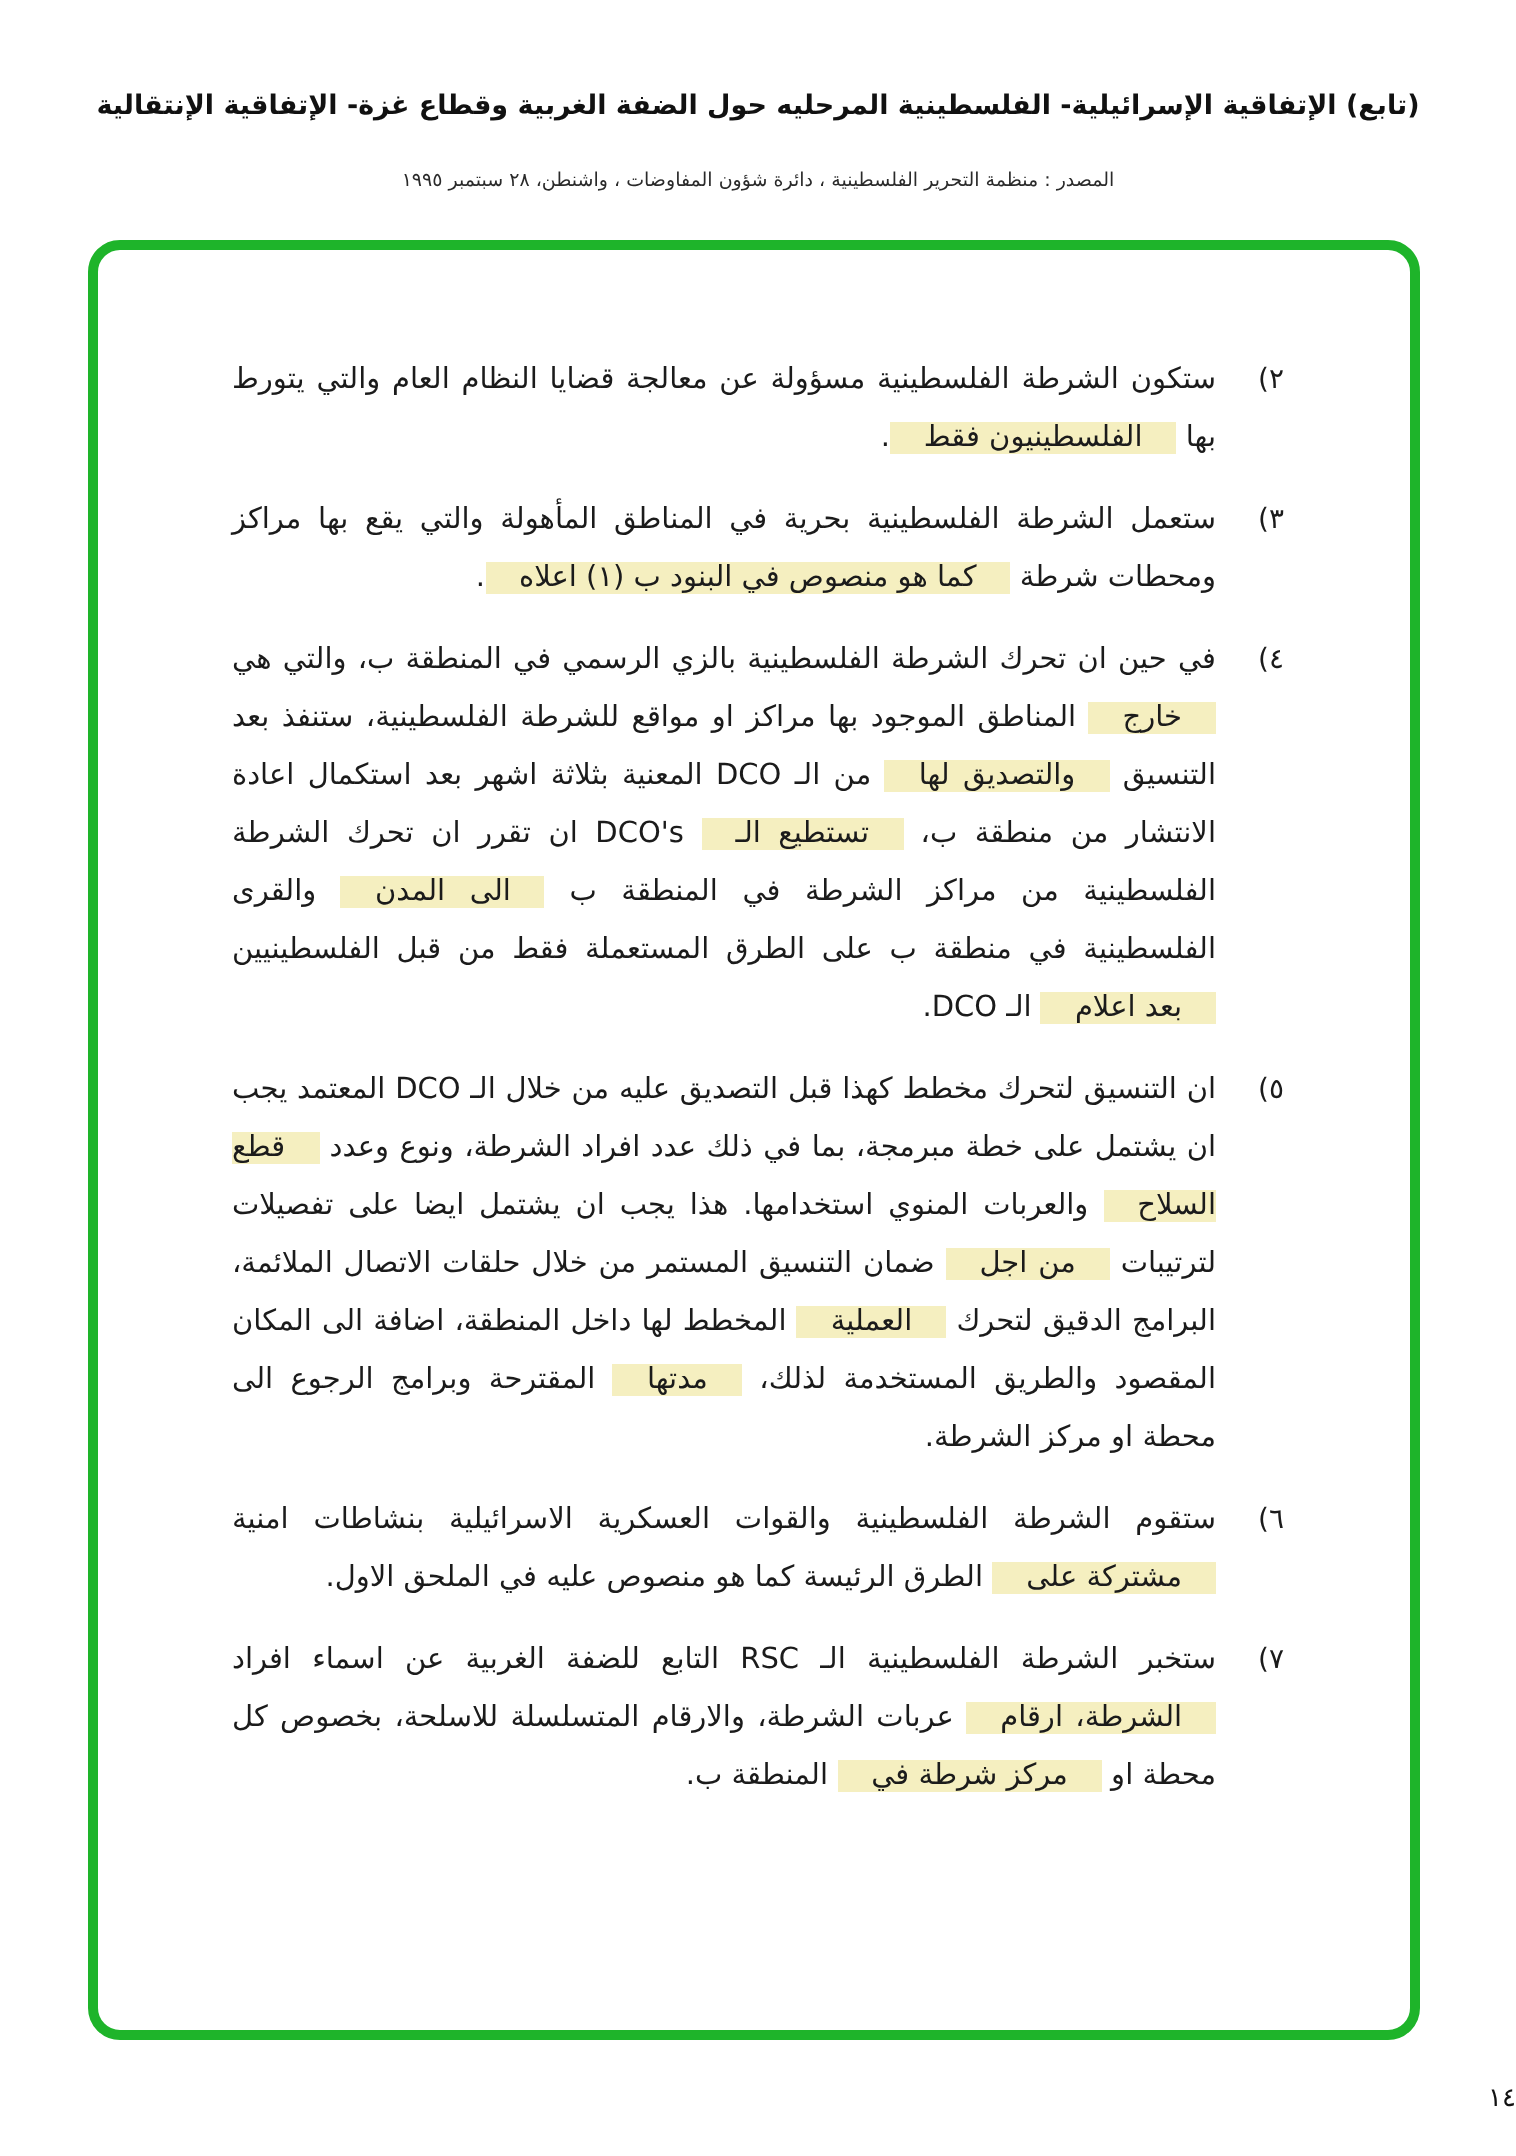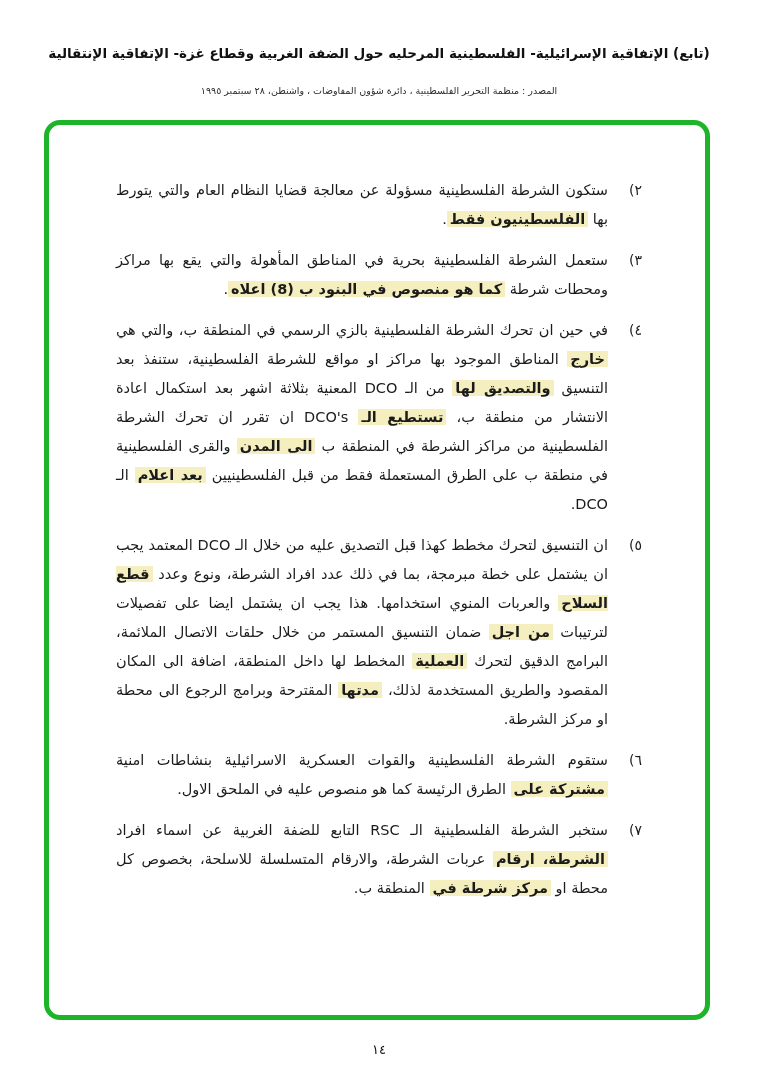--- a/index.html
+++ b/index.html
@@ -26,23 +26,23 @@
     direction:rtl;text-align:justify;
     font-size:14.5px;line-height:29px;color:#1b1b1b;
   }
   .item{display:flex;margin-bottom:9px;}
   .marker{
     flex:0 0 34px;width:34px;direction:ltr;text-align:right;
     padding-left:4px;box-sizing:border-box;font-size:14px;color:#1b1b1b;
   }
   .item-body{flex:1 1 auto;min-width:0;}
   .item-body p{margin:0 0 3px 0;}
-  mark{background:var(--highlight);color:inherit;padding:0 3px;font-weight:bold;}
+  mark{background:var(--highlight);color:inherit;padding:0 17px;}
   .pagenum{
-    position:absolute;top:1042px;left:0;right:0;text-align:center;
+    position:absolute;top:1042px;left:0;right:0;
     font-size:13px;color:#111;direction:rtl;
   }
 </style>
 </head>
 <body>
 
 <div class="page">
 
   <div class="header" dir="rtl">
     <div class="title">(تابع) الإتفاقية الإسرائيلية- الفلسطينية المرحليه حول الضفة الغربية وقطاع غزة- الإتفاقية الإنتقالية</div>
@@ -56,21 +56,21 @@
     <div class="item">
       <div class="marker">(٢</div>
       <div class="item-body">
         <p class="hl-scope">ستكون الشرطة الفلسطينية مسؤولة عن معالجة قضايا النظام العام والتي يتورط بها <mark>الفلسطينيون فقط</mark>.</p>
       </div>
     </div>
 
     <div class="item">
       <div class="marker">(٣</div>
       <div class="item-body">
-        <p class="hl-scope">ستعمل الشرطة الفلسطينية بحرية في المناطق المأهولة والتي يقع بها مراكز ومحطات شرطة <mark>كما هو منصوص في البنود ب (8) اعلاه</mark>.</p>
+        <p class="hl-scope">ستعمل الشرطة الفلسطينية بحرية في المناطق المأهولة والتي يقع بها مراكز ومحطات شرطة <mark>كما هو منصوص في البنود ب (١) اعلاه</mark>.</p>
       </div>
     </div>
 
     <div class="item">
       <div class="marker">(٤</div>
       <div class="item-body">
         <p class="hl-scope">في حين ان تحرك الشرطة الفلسطينية بالزي الرسمي في المنطقة ب، والتي هي <mark>خارج</mark> المناطق الموجود بها مراكز او مواقع للشرطة الفلسطينية، ستنفذ بعد التنسيق <mark>والتصديق لها</mark> من الـ DCO المعنية بثلاثة اشهر بعد استكمال اعادة الانتشار من منطقة ب، <mark>تستطيع الـ</mark> DCO's ان تقرر ان تحرك الشرطة الفلسطينية من مراكز الشرطة في المنطقة ب <mark>الى المدن</mark> والقرى الفلسطينية في منطقة ب على الطرق المستعملة فقط من قبل الفلسطينيين <mark>بعد اعلام</mark> الـ DCO.</p>
       </div>
     </div>
 

